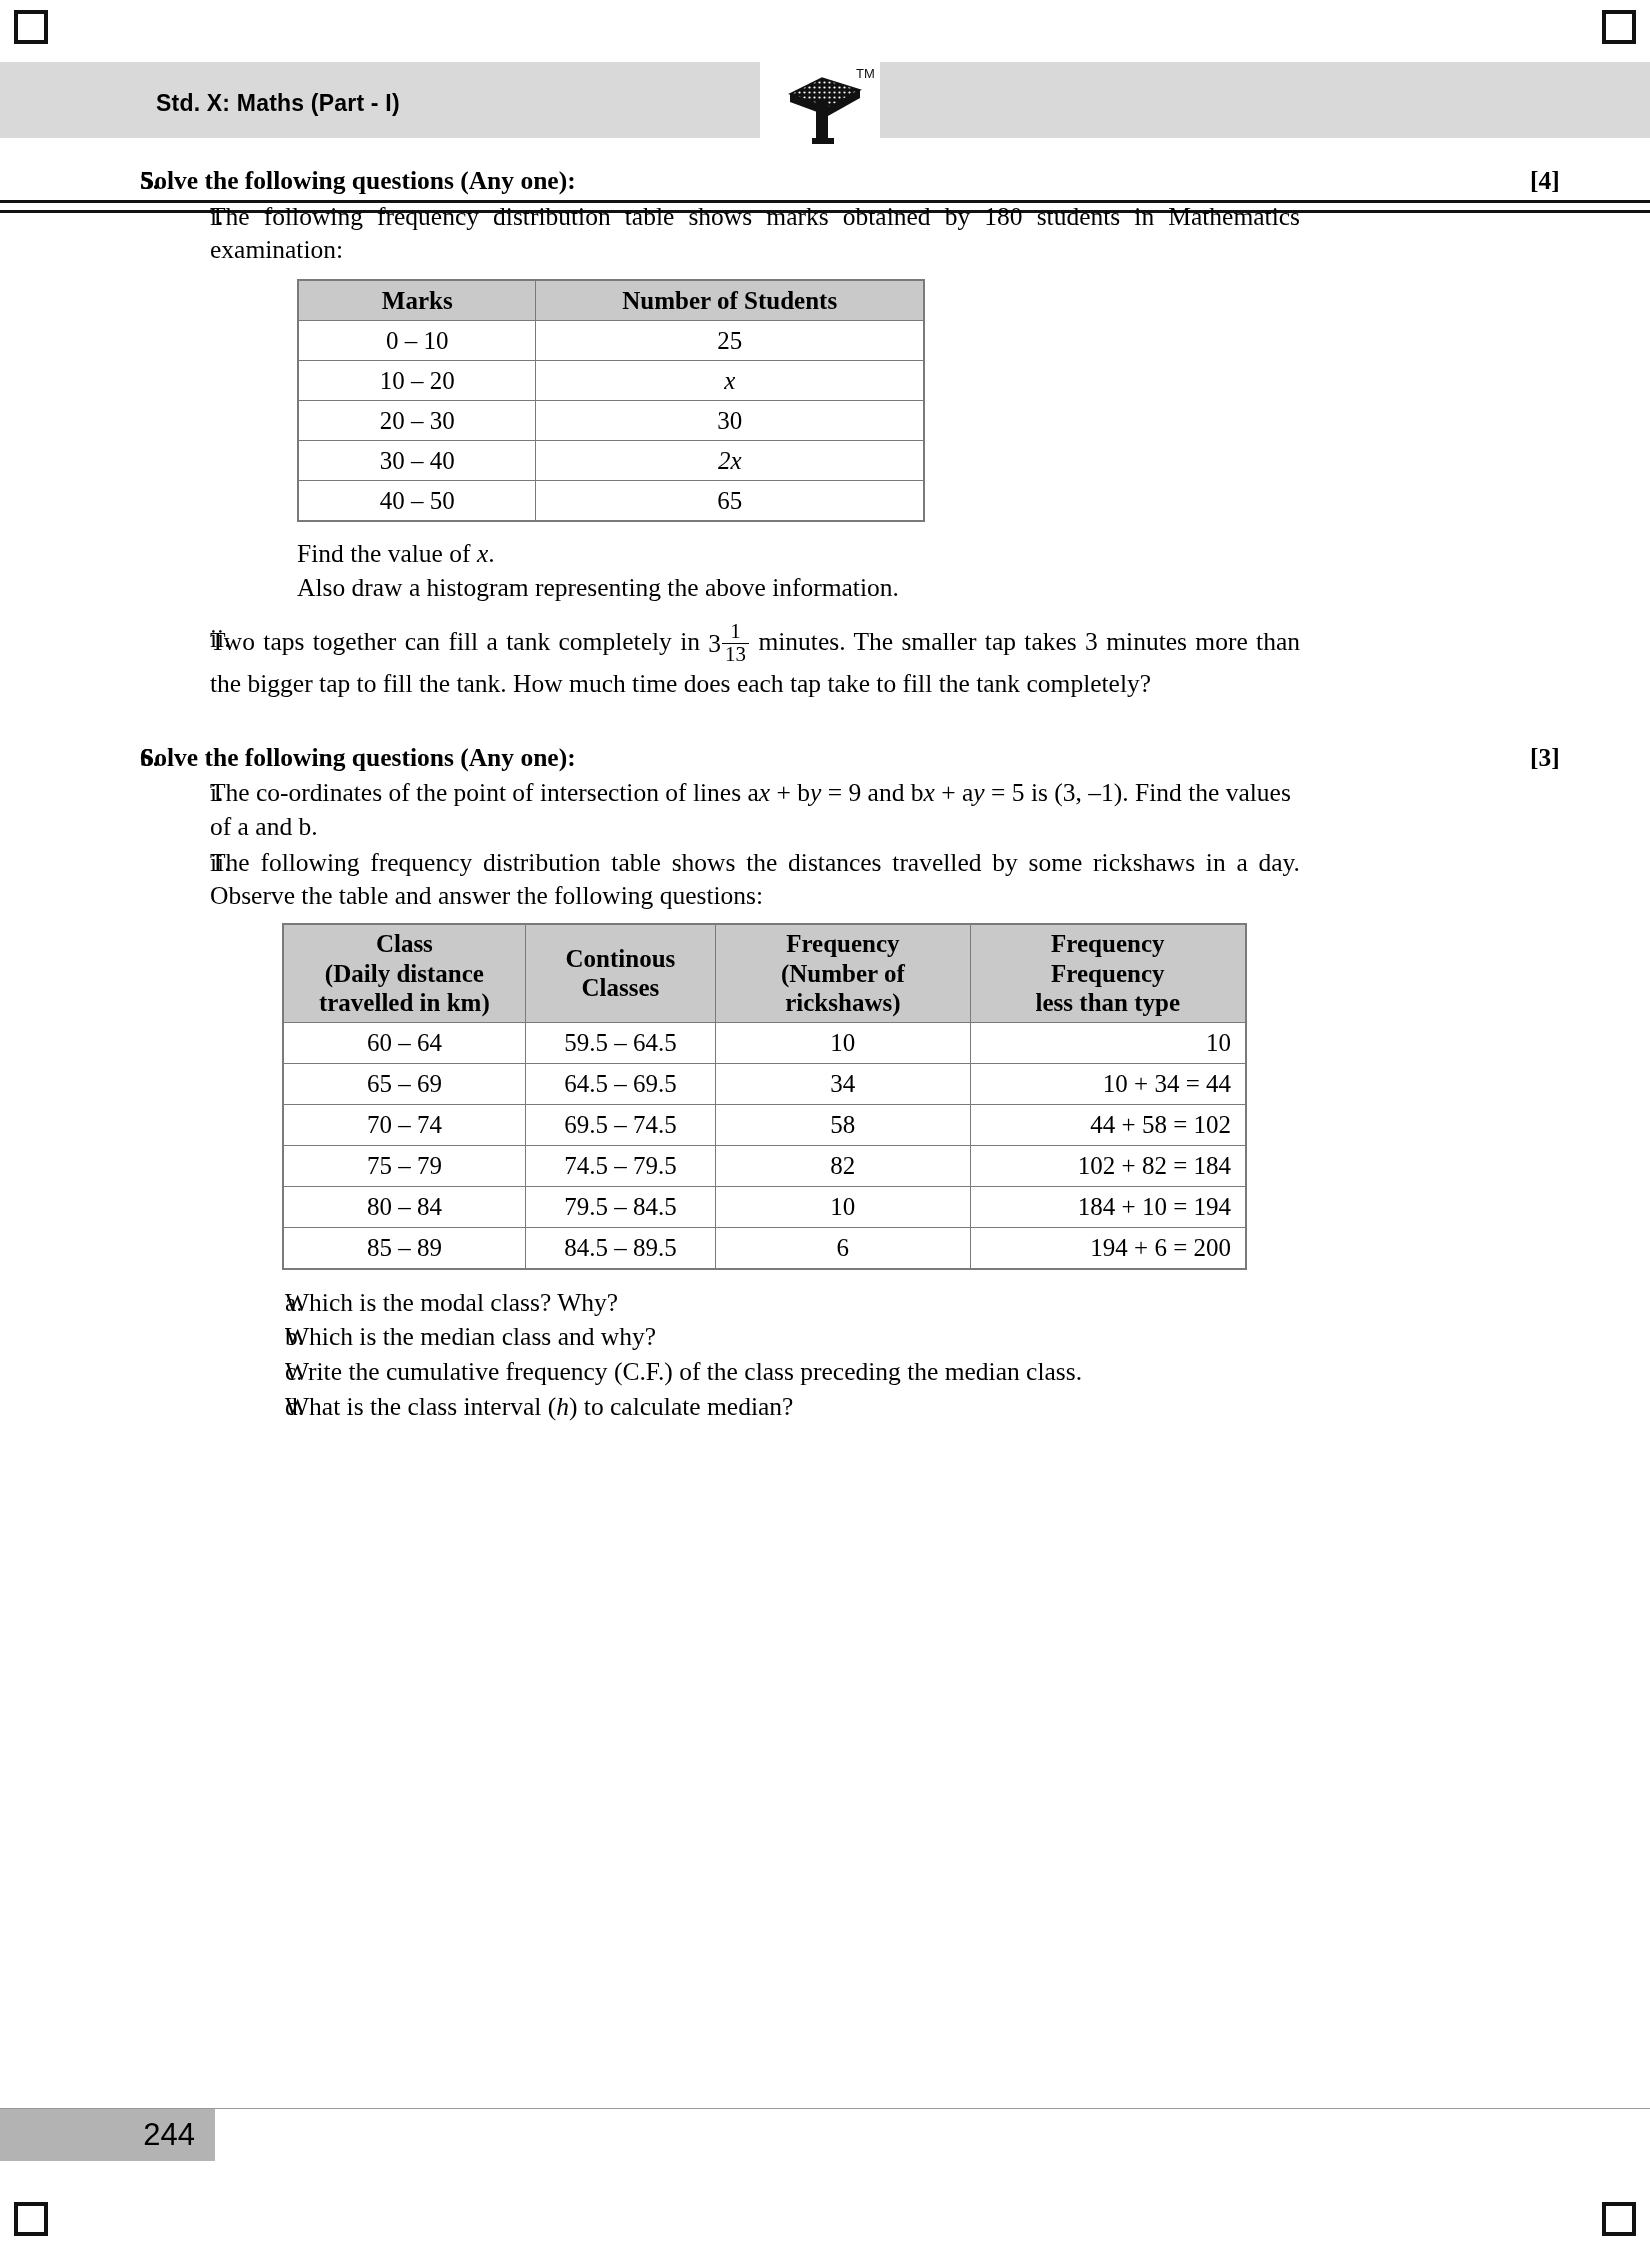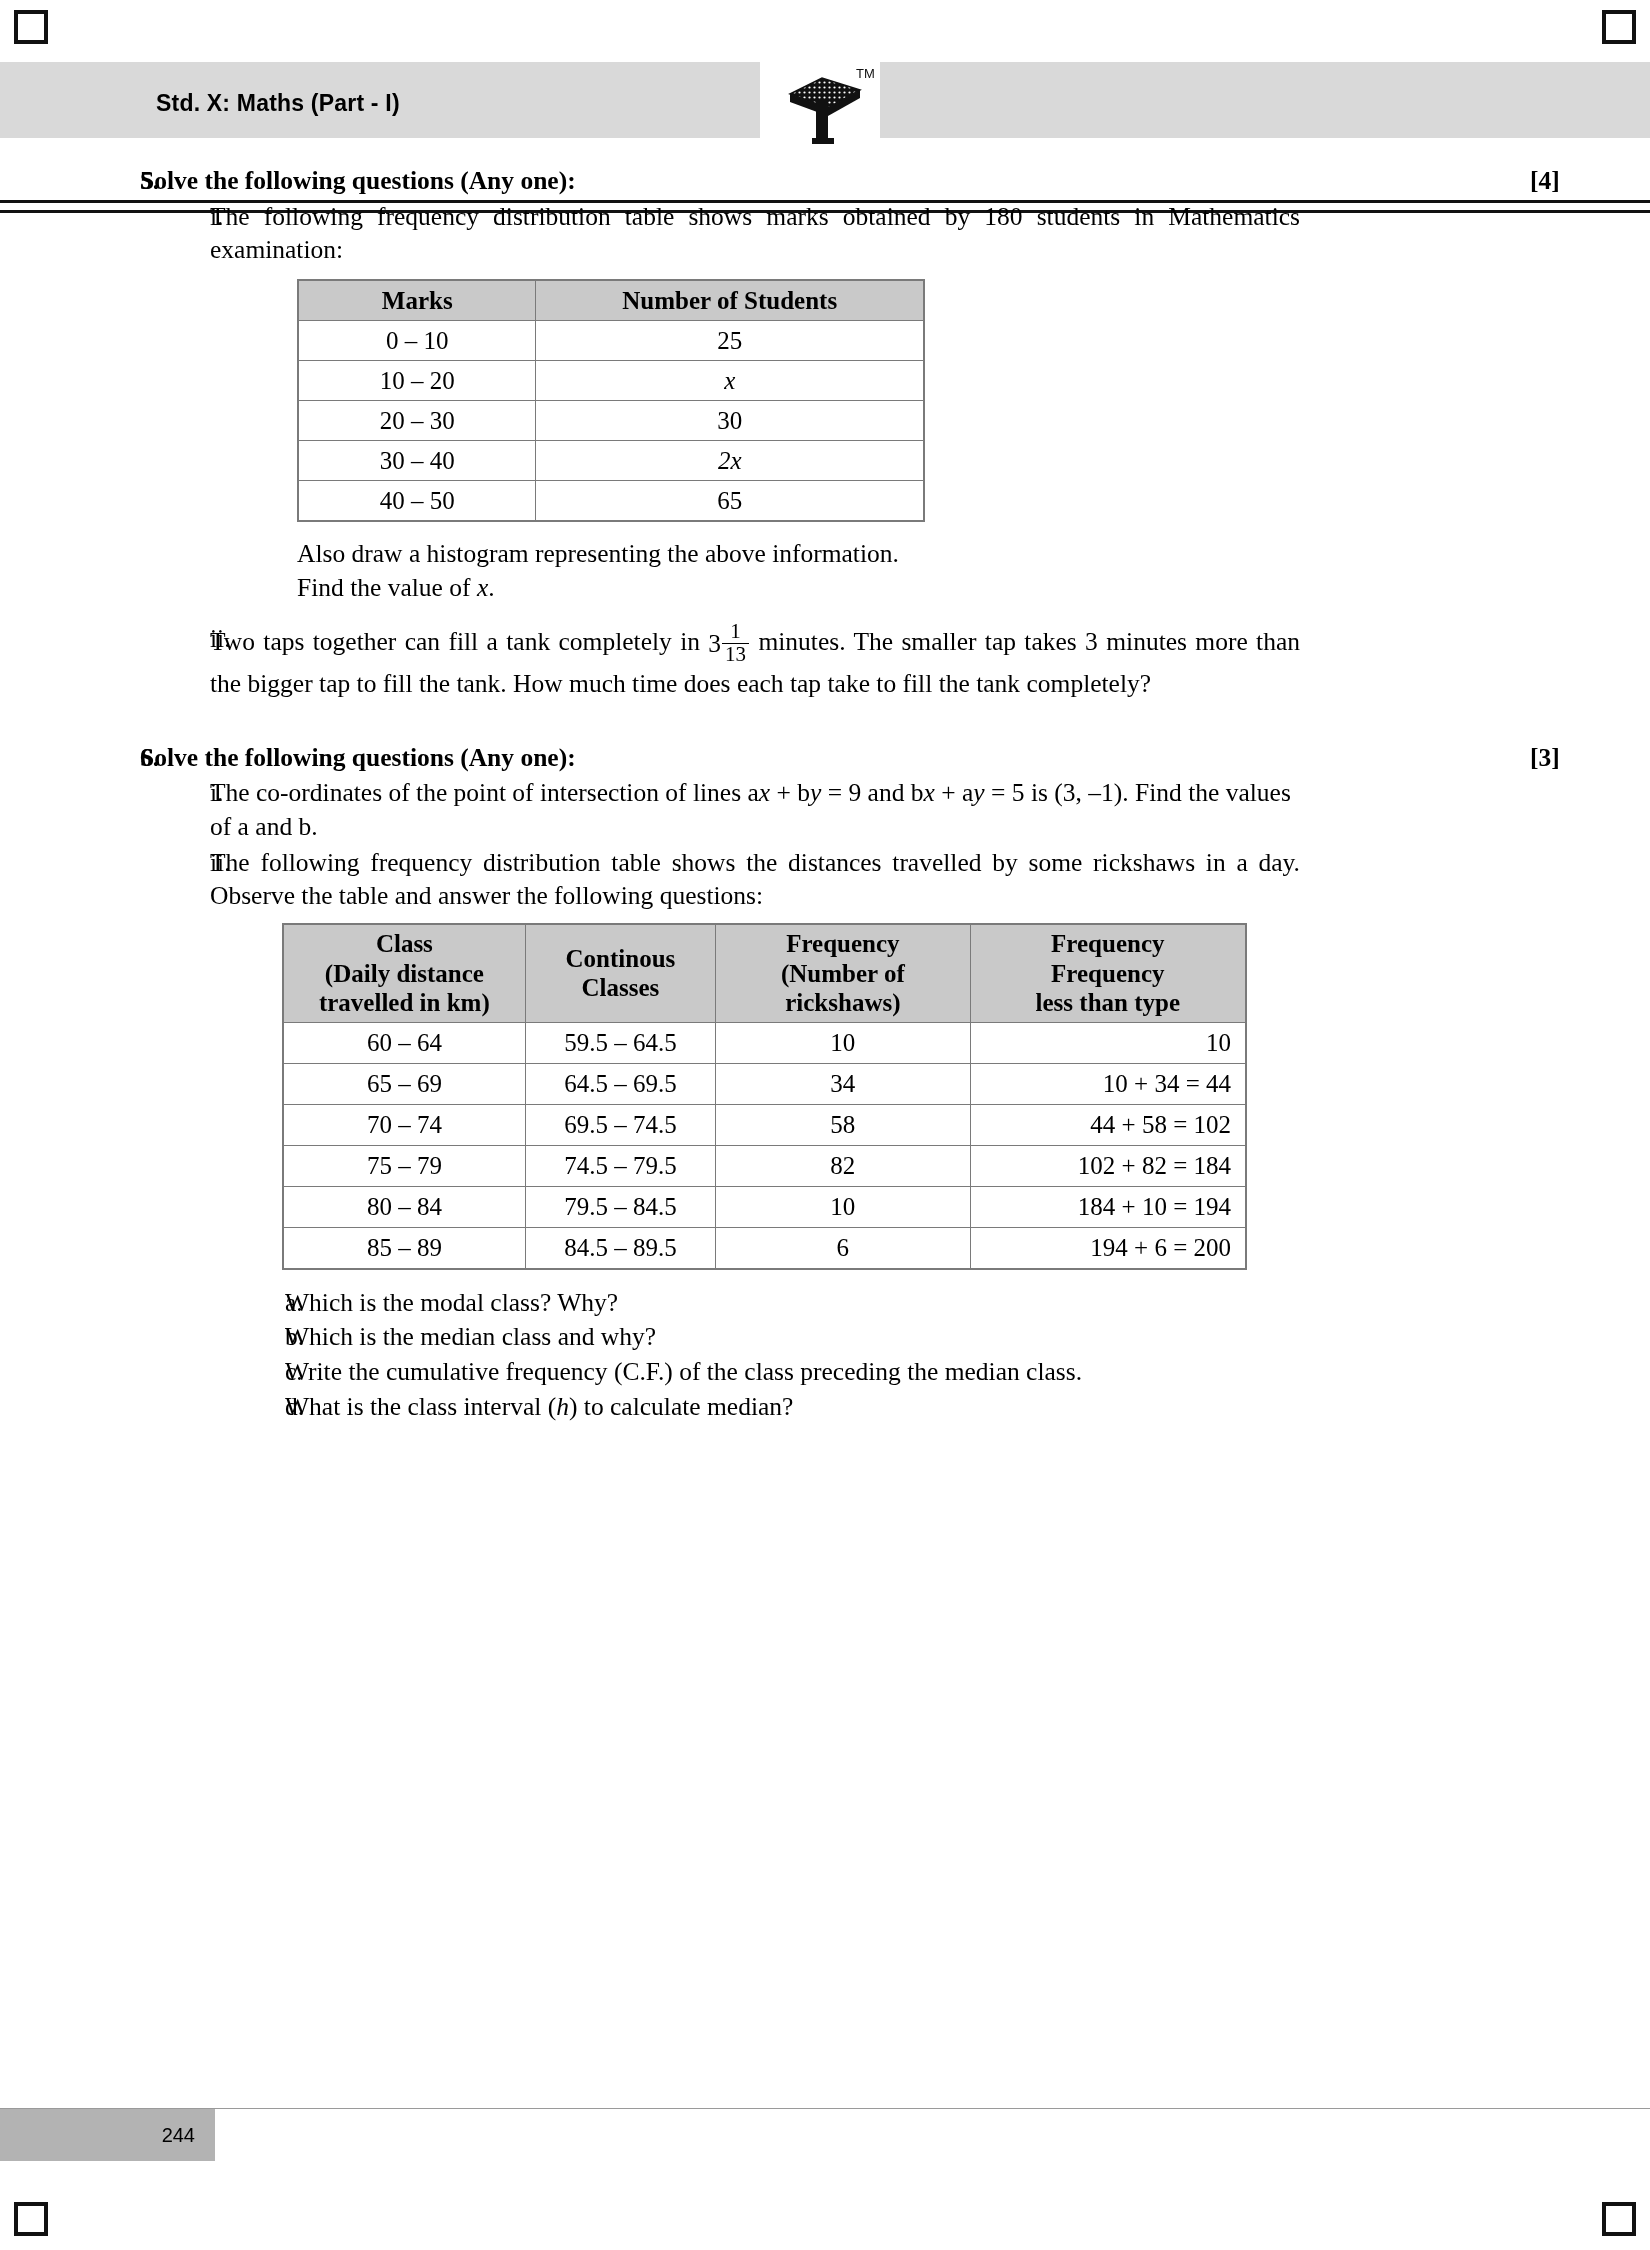--- a/index.html
+++ b/index.html
@@ -236,21 +236,21 @@
   }
   .footer-pageno {
     position: absolute;
     left: 0;
     top: 1px;
     width: 195px;
     height: 52px;
     line-height: 52px;
     text-align: right;
     font-family: "Liberation Sans", "DejaVu Sans", sans-serif;
-    font-size: 20px;
+    font-size: 31px;
     color: #000;
   }
 </style>
 </head>
 <body>
 
 <div class="crop-mark crop-tl"></div>
 <div class="crop-mark crop-tr"></div>
 <div class="crop-mark crop-bl"></div>
 <div class="crop-mark crop-br"></div>
@@ -320,24 +320,24 @@
           <td class="c-num"><em class="it">2x</em></td>
         </tr>
         <tr>
           <td class="c-marks">40 – 50</td>
           <td class="c-num">65</td>
         </tr>
       </tbody>
     </table>
   </div>
 
-  <div class="plain-indent">Also draw a histogram representing the above information.</div>
   <div class="plain-indent">
     <span>Find the value of </span><em class="it">x</em><span>.</span>
   </div>
+  <div class="plain-indent">Also draw a histogram representing the above information.</div>
 
   <div class="gap-sm"></div>
 
   <div class="subrow">
     <div class="subnum">ii.</div>
     <div class="subbody">
       <span>Two taps together can fill a tank completely in</span>
       <span class="mixed"><span>3</span><span class="frac"><span class="num">1</span><span class="den">13</span></span></span>
       <span>minutes. The smaller tap takes 3 minutes more than the bigger tap to fill the tank. How much time does each tap take to fill the tank completely?</span>
     </div>

